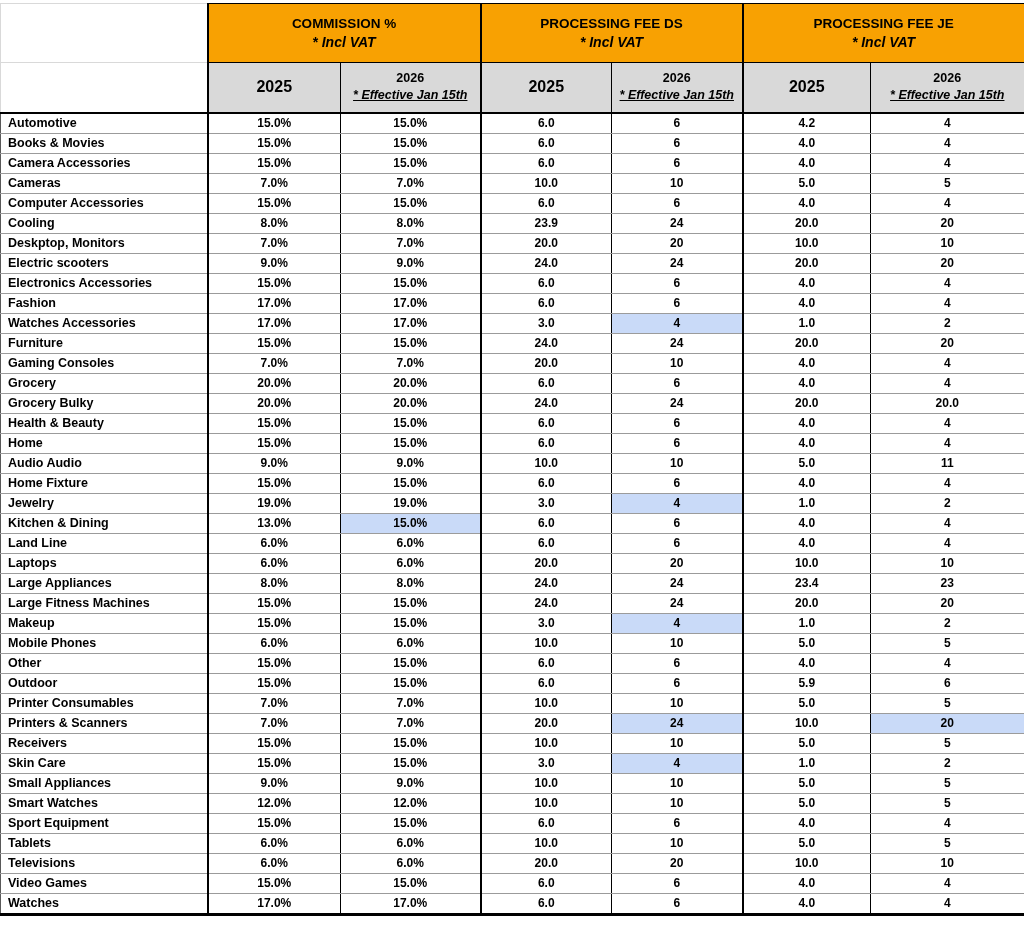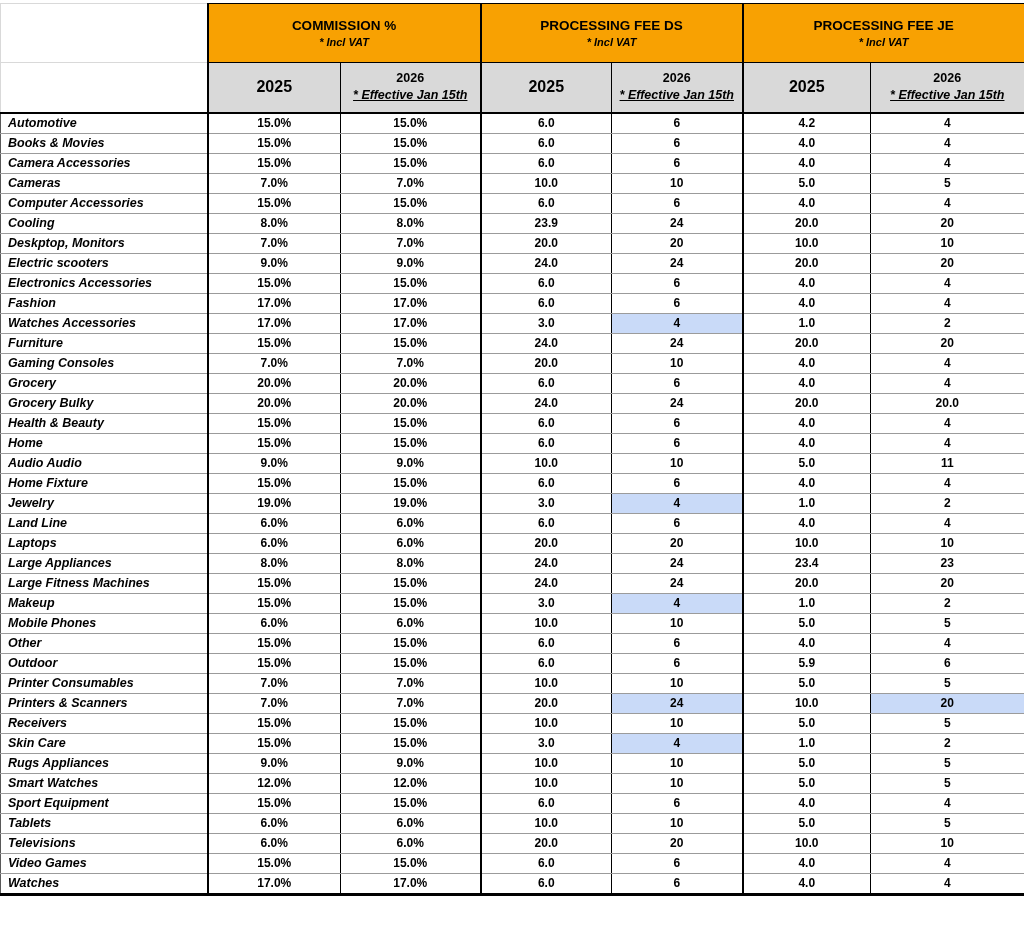--- a/index.html
+++ b/index.html
@@ -43,21 +43,21 @@
   }
   th.group {
     background: #F8A102;
     border-top: 1.5px solid #000;
     border-bottom: 1px solid #000;
     border-left: 2.5px solid #000;
     border-right: 2.5px solid #000;
     line-height: 1.3;
   }
   th.group .g-title { font-size: 13.5px; }
-  th.group .g-sub   { font-size: 11px; font-style: italic; }
+  th.group .g-sub   { font-size: 14px; font-style: italic; }
 
   
   tr.hdr-years th { height: 50px; background: #D9D9D9; border-bottom: 2px solid #000; }
   tr.hdr-years th.corner2 {
     background: #ffffff;
     border-left: 1px solid #d9d9d9;
     border-right: 2.5px solid #000;
   }
   tr.hdr-years th.yr  { font-size: 16px; border-right: 1px solid #000; }
   tr.hdr-years th.yr2 { font-size: 12.5px; border-right: 2.5px solid #000; line-height: 1.35; }
@@ -69,21 +69,20 @@
     font-size: 12px;
     line-height: 19px;
     border-bottom: 1px solid #9b9b9b;
   }
   tbody td:nth-child(1) {
     text-align: left;
     padding-left: 7px;
     font-size: 12.5px;
     border-left: 1px solid #595959;
     border-right: 2.5px solid #000;
-    font-style: italic;
   }
   tbody td:nth-child(2), tbody td:nth-child(4), tbody td:nth-child(6) { border-right: 1px solid #000; }
   tbody td:nth-child(3), tbody td:nth-child(5) { border-right: 2.5px solid #000; }
   tbody td:nth-child(7) { border-right: 2px solid #000; }
   tbody tr:last-child td { border-bottom: 3px solid #000; }
   td.hl { background: #C9DAF8; }
 </style>
 </head>
 <body>
 
@@ -310,20 +309,29 @@
       <tr>
         <td>Jewelry</td>
         <td>19.0%</td>
         <td>19.0%</td>
         <td>3.0</td>
         <td class="hl">4</td>
         <td>1.0</td>
         <td>2</td>
       </tr>
       <tr>
+        <td>Kitchen &amp; Dining</td>
+        <td>13.0%</td>
+        <td class="hl">15.0%</td>
+        <td>6.0</td>
+        <td>6</td>
+        <td>4.0</td>
+        <td>4</td>
+      </tr>
+      <tr>
         <td>Land Line</td>
         <td>6.0%</td>
         <td>6.0%</td>
         <td>6.0</td>
         <td>6</td>
         <td>4.0</td>
         <td>4</td>
       </tr>
       <tr>
         <td>Laptops</td>
@@ -418,21 +426,21 @@
       <tr>
         <td>Skin Care</td>
         <td>15.0%</td>
         <td>15.0%</td>
         <td>3.0</td>
         <td class="hl">4</td>
         <td>1.0</td>
         <td>2</td>
       </tr>
       <tr>
-        <td>Rugs Appliances</td>
+        <td>Small Appliances</td>
         <td>9.0%</td>
         <td>9.0%</td>
         <td>10.0</td>
         <td>10</td>
         <td>5.0</td>
         <td>5</td>
       </tr>
       <tr>
         <td>Smart Watches</td>
         <td>12.0%</td>

